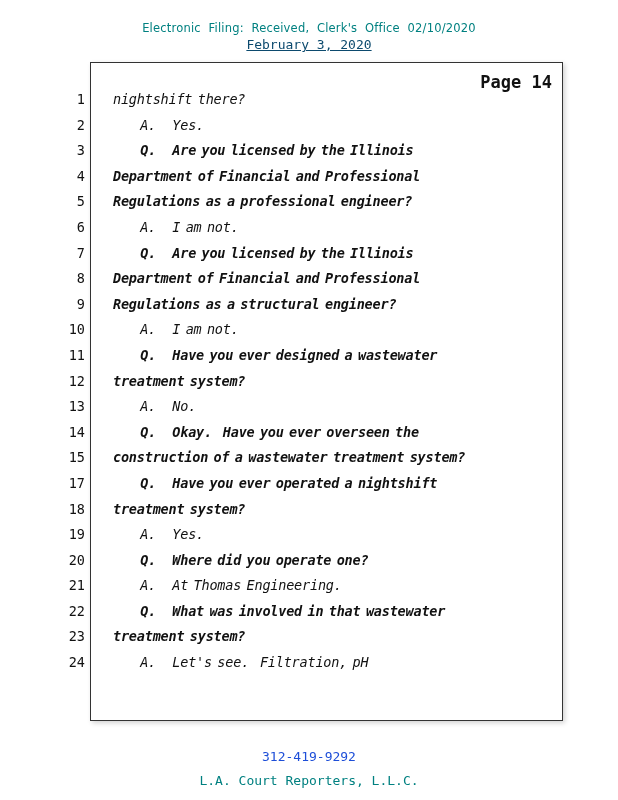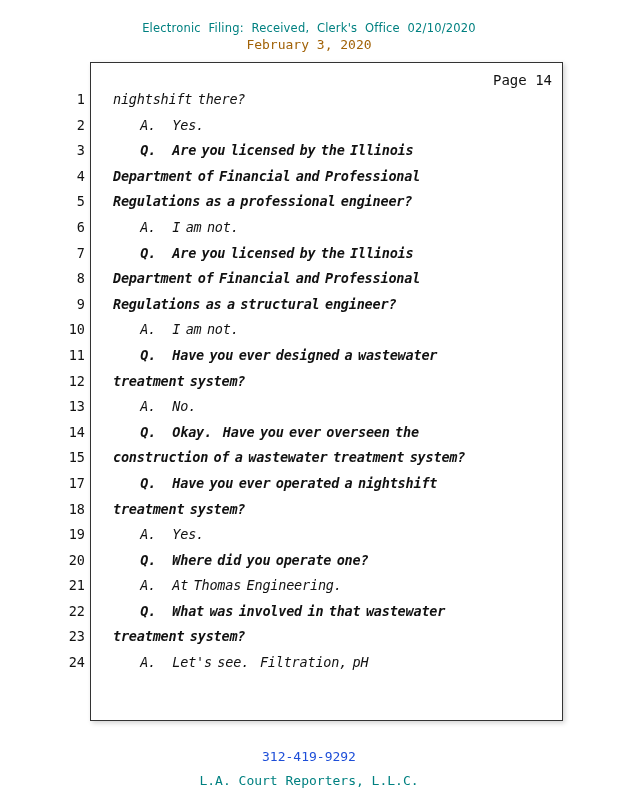--- a/index.html
+++ b/index.html
@@ -26,42 +26,44 @@
     font-size: 11.5px;
     white-space: pre;
     letter-spacing: 0.2px;
   }
   .filing-date {
     position: absolute;
     top: 37px;
     left: 0;
     width: 100%;
     text-align: center;
-    color: #a16207;
+    color: #0c4a6e;
     font-family: "DejaVu Sans Mono", monospace;
     font-size: 13px;
     white-space: pre;
+    text-decoration: underline;
   }
   .transcript-box {
     position: absolute;
     left: 90px;
     top: 62px;
     width: 471px;
     height: 657px;
     border: 1px solid #333333;
     background: #ffffff;
     box-shadow: 2px 2px 5px rgba(0,0,0,0.18);
   }
   .page-label {
     position: absolute;
     top: 9px;
     right: 10px;
-    font-size: 14px;
+    font-size: 17px;
     color: #111111;
     white-space: pre;
+    font-weight: bold;
   }
   .lines {
     position: absolute;
     left: 50px;
     top: 91px;
     width: 520px;
   }
   .line {
     height: 25.6px;
     white-space: pre;

